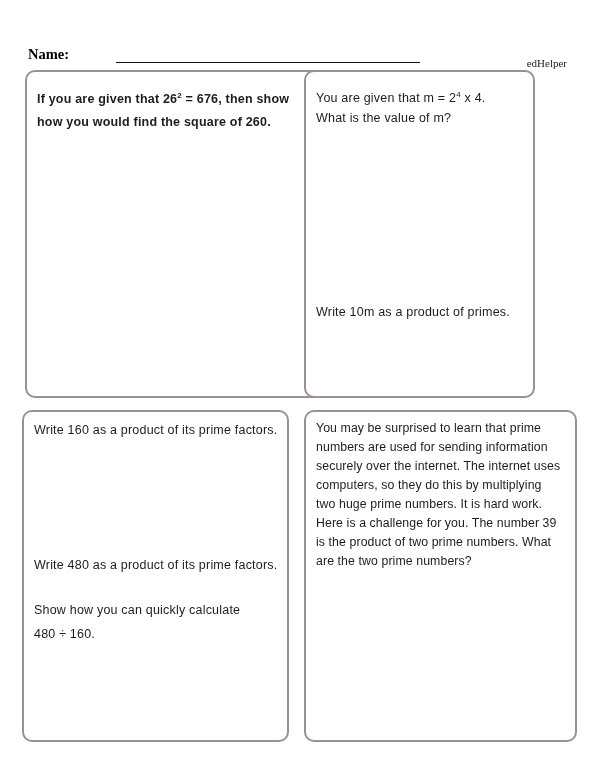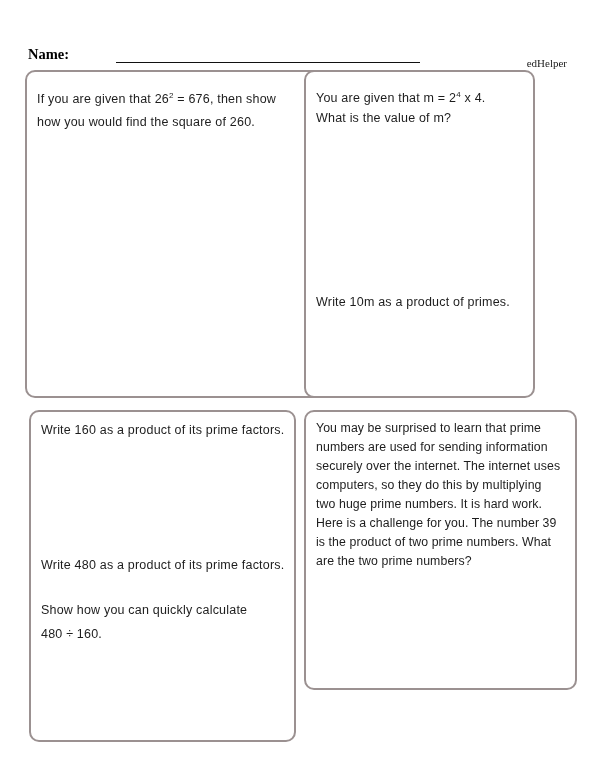--- a/index.html
+++ b/index.html
@@ -46,24 +46,24 @@
     margin-left: 7px;
     border-bottom: 1.8px solid #111111;
   }
   .qbox {
     position: absolute;
     border: 2px solid #9b9191;
     border-radius: 10px;
     background: #ffffff;
     box-sizing: border-box;
   }
-  .box-tl { left: 25px;  top: 70px;  width: 306px; height: 328px; }
+  .box-tl { left: 25px;  top: 70px;  width: 306px; height: 328px; font-weight: bold; }
   .box-tr { left: 304px; top: 70px;  width: 231px; height: 328px; }
-  .box-bl { left: 29px;  top: 410px; width: 267px; height: 332px; }
-  .box-br { left: 304px; top: 410px; width: 273px; height: 280px; }
+  .box-bl { left: 22px;  top: 410px; width: 267px; height: 332px; }
+  .box-br { left: 304px; top: 410px; width: 273px; height: 332px; }
   .q {
     position: absolute;
     left: 10px;
     right: 6px;
     font-size: 12.5px;
     line-height: 20px;
     letter-spacing: 0.2px;
     color: #1d1d1d;
     white-space: nowrap;
   }
@@ -101,21 +101,21 @@
       </div>
       <div class="wrapline">how you would find the square of 260.</div>
     </div>
   </div>
 
   <div class="qbox box-tr">
     <div class="q" style="top:16px;">
       <span>You are given that m = 2</span><sup>4</sup><span> x 4.</span>
     </div>
     <div class="q" style="top:36px;">What is the value of m?</div>
-    <div class="q" style="top:220px;">Write 10m as a product of primes.</div>
+    <div class="q" style="top:230px;">Write 10m as a product of primes.</div>
   </div>
 
   <div class="qbox box-bl">
     <div class="q" style="top:8px;">Write 160 as a product of its prime factors.</div>
     <div class="q" style="top:98px;margin-top:45px;">Write 480 as a product of its prime factors.</div>
     <div class="q lh24" style="top:186px;">
       <div class="wrapline">Show how you can quickly calculate</div>
       <div class="wrapline">480 ÷ 160.</div>
     </div>
   </div>

